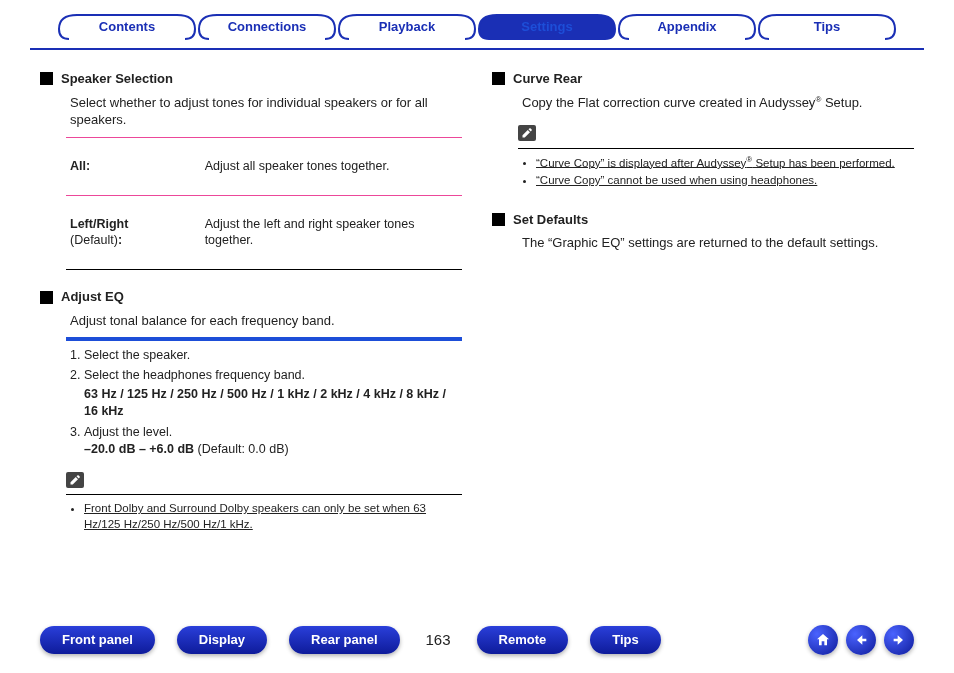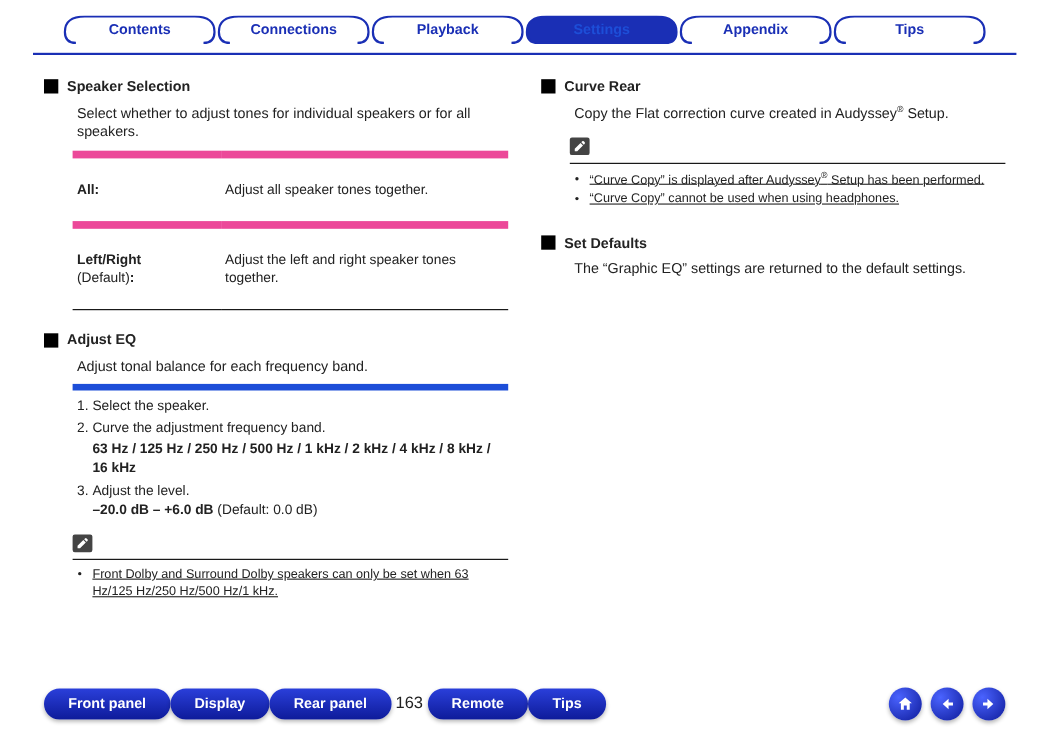--- a/index.html
+++ b/index.html
@@ -58,32 +58,32 @@
   .desc { margin: 0 0 8px 30px; }
 
   
   table.opt {
     width: calc(100% - 26px);
     margin-left: 26px;
     border-collapse: collapse;
     font-size: 12.5px;
   }
   table.opt td {
-    border-top: 7px solid #ec4899;
+    border-top: 1px solid #ec4899;
     padding: 20px 4px;
     vertical-align: top;
   }
   table.opt tr:last-child td { border-bottom: 1px solid #000; }
   table.opt td:first-child { width: 34%; }
   .b { font-weight: bold; }
 
   ol.steps {
     margin: 4px 0 4px 26px;
     padding-left: 18px;
-    border-top: 6px solid #1d4ed8;
+    border-top: 4px solid #1d4ed8;
     padding-top: 6px;
   }
   ol.steps li { margin-bottom: 3px; font-size: 12.5px; }
   .bandline { font-weight: bold; margin: 2px 0 4px 18px; font-size: 12.5px; }
   .dbline { margin-left: 18px; font-size: 12.5px; }
 
   
   .noteblk { margin: 14px 0 4px 26px; }
   .pencil {
     width: 18px; height: 16px;
@@ -98,20 +98,21 @@
   sup { font-size: 8px; }
 
   
   .footer {
     position: absolute;
     bottom: 18px;
     left: 0; right: 0;
     display: flex;
     align-items: center;
     padding: 0 40px;
+    gap: 22px;
   }
   .pill {
     background: linear-gradient(#2a3fda, #0e1b9a);
     color: #fff;
     font-weight: bold;
     font-size: 13px;
     padding: 5px 22px;
     border-radius: 14px;
     box-shadow: 0 2px 4px rgba(0,0,0,.3);
   }
@@ -197,21 +198,21 @@
 
     <div class="sec-h" style="margin-top:18px">
       <span class="sq"></span>
       <span>Adjust EQ</span>
     </div>
     <p class="desc">Adjust tonal balance for each frequency band.</p>
 
     <ol class="steps">
       <li>Select the speaker.</li>
       <li>
-        <span>Curve the adjustment frequency band.</span>
+        <span>Select the headphones frequency band.</span>
         <div class="bandline" style="margin-left:0">63 Hz / 125 Hz / 250 Hz / 500 Hz / 1 kHz / 2 kHz / 4 kHz / 8 kHz / 16 kHz</div>
       </li>
       <li>
         <span>Adjust the level.</span>
         <div class="dbline" style="margin-left:0">
           <span class="b">–20.0 dB – +6.0 dB</span><span> (Default: 0.0 dB)</span>
         </div>
       </li>
     </ol>
 

